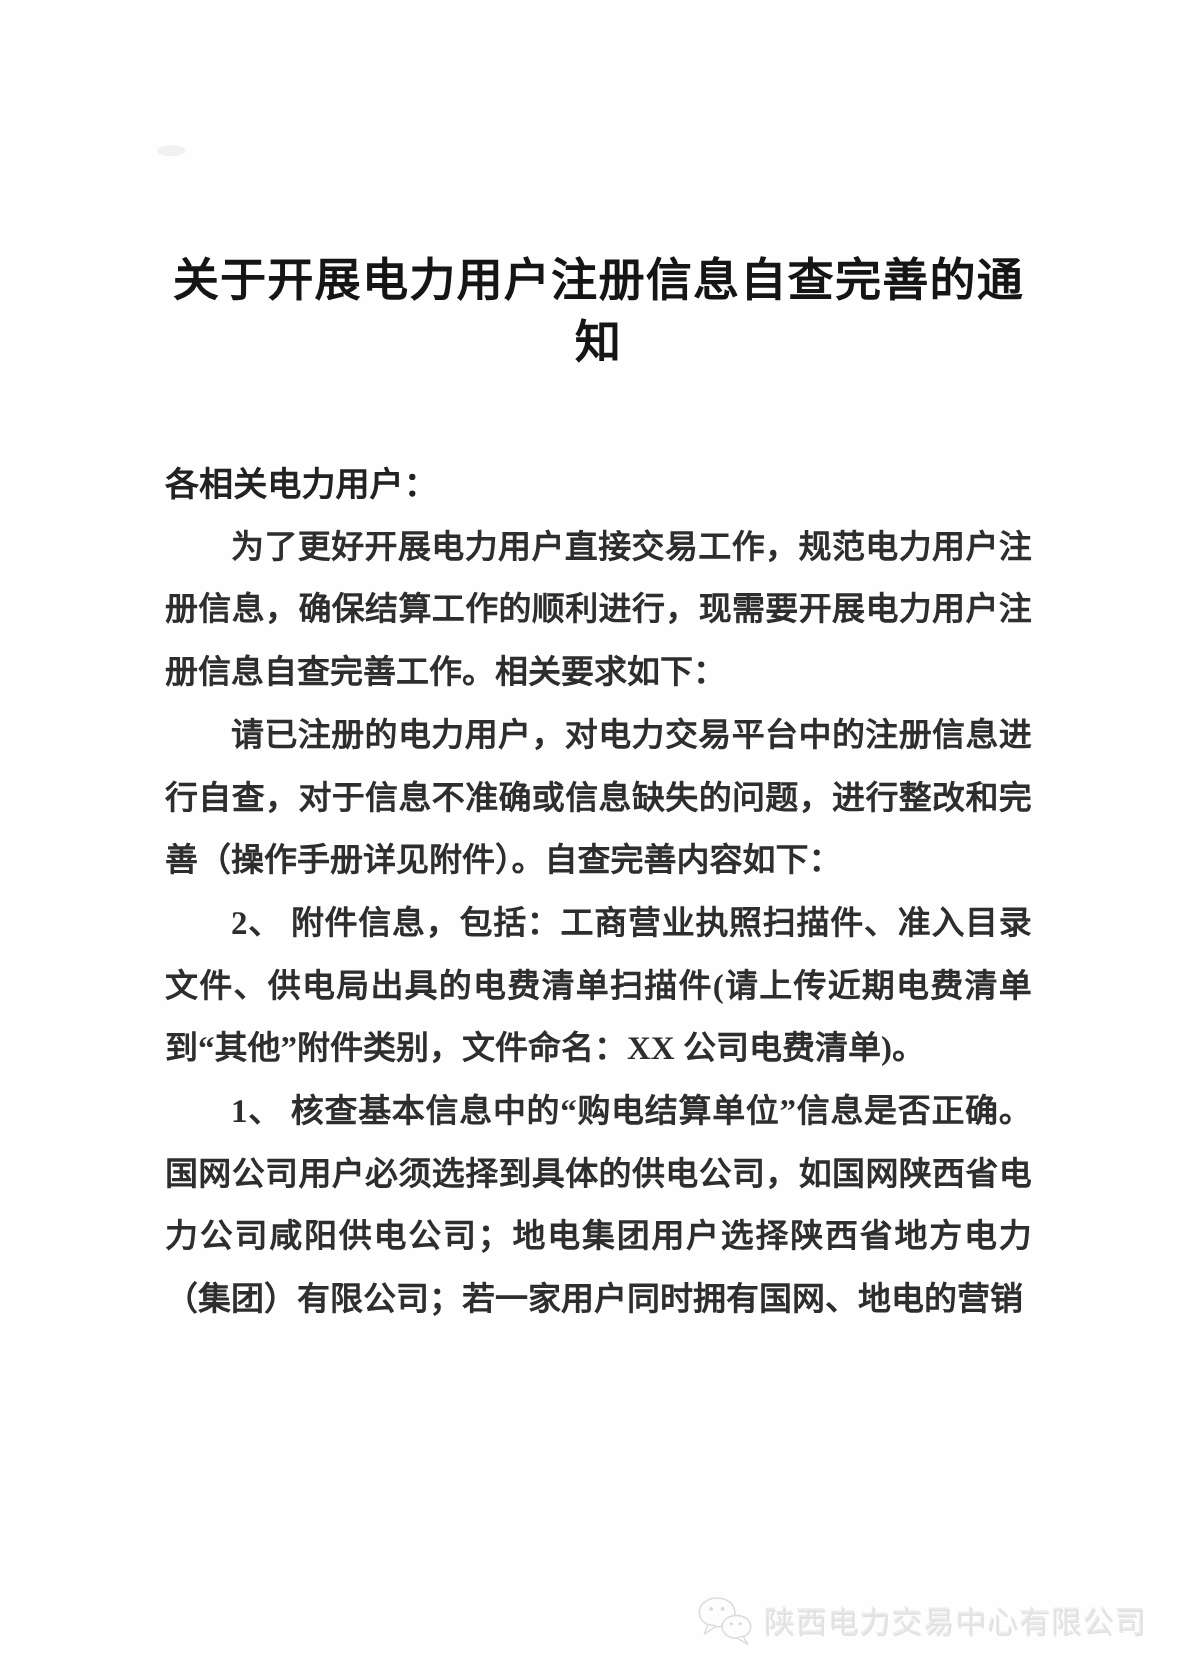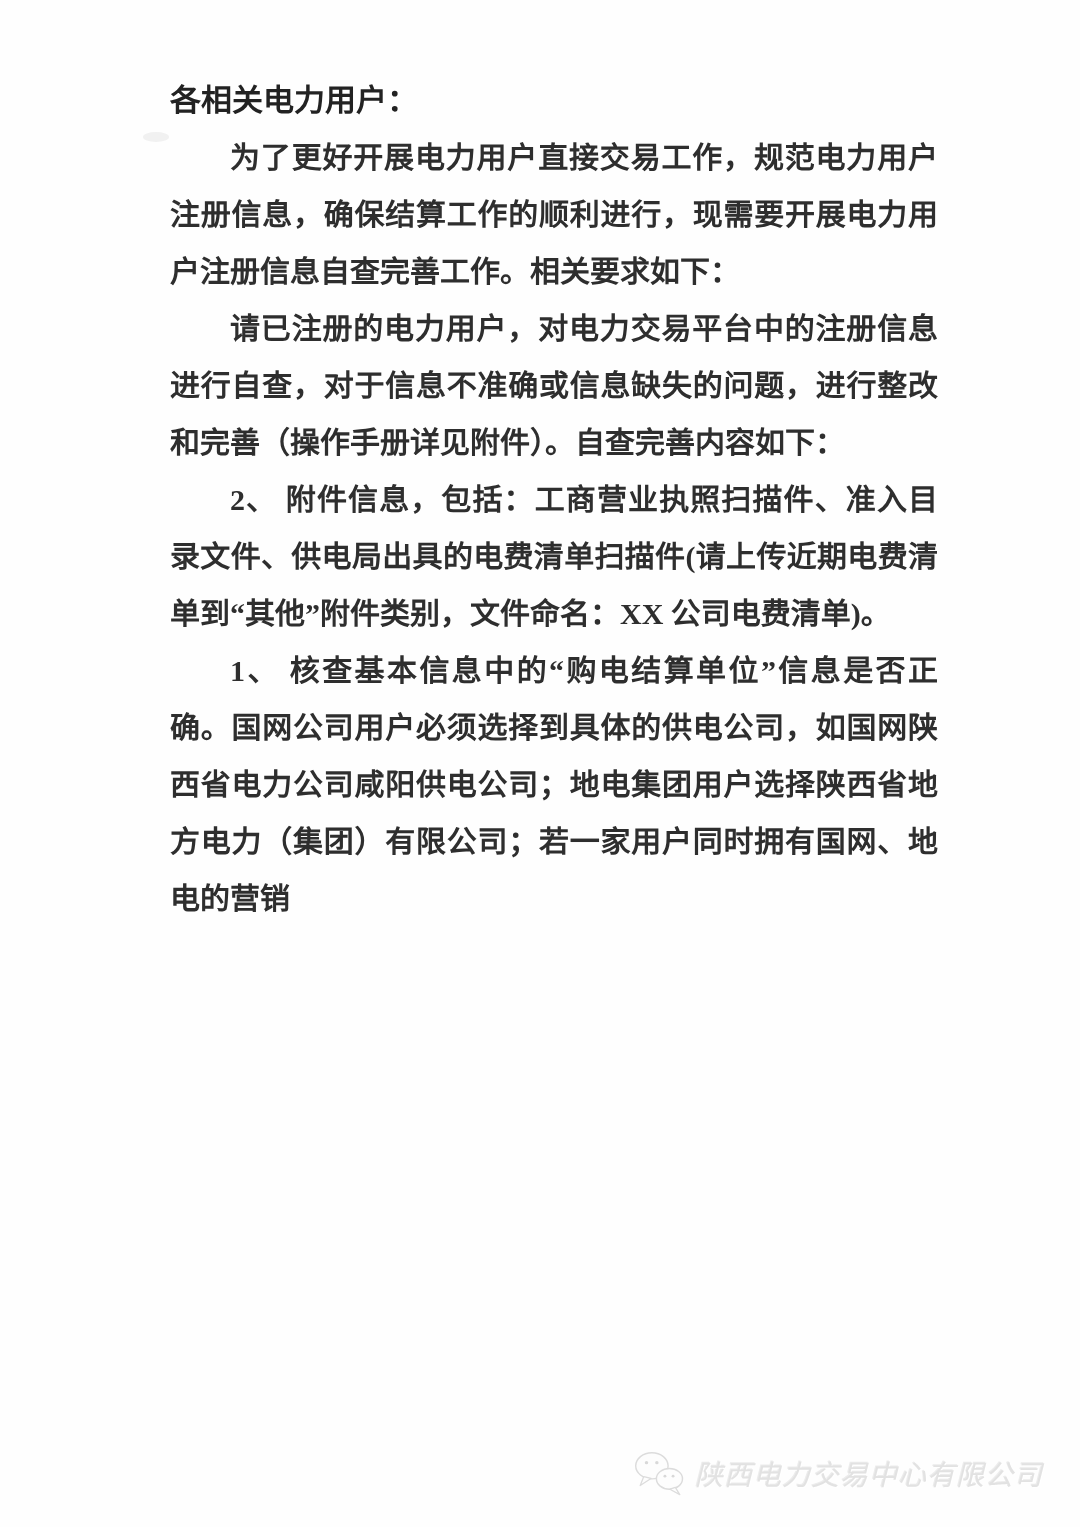--- a/index.html
+++ b/index.html
@@ -46,21 +46,20 @@
     color: #151515;
     font-family: "Liberation Serif", "DejaVu Serif", serif;
   }
 
   .doc-body {
     margin-top: 72px;
     font-size: 30px;
     line-height: 57px;
     color: #2e2e2e;
     text-align: justify;
-    margin-left: 20px;
   }
 
   .block { margin: 0; }
 
   .block.salutation {
     font-weight: bold;
     color: #222222;
     text-indent: 0;
     font-family: "Liberation Sans", "DejaVu Sans", sans-serif;
     font-size: 31px;
@@ -79,21 +78,20 @@
     font-weight: bold;
   }
 
   .footer {
     position: absolute;
     right: 37px;
     top: 1448px;
     display: flex;
     align-items: center;
     gap: 8px;
-    font-style: italic;
   }
 
   .wx-icon-wrap {
     width: 54px;
     height: 50px;
     display: inline-block;
   }
 
   .footer-company {
     font-size: 28px;
@@ -105,20 +103,21 @@
   }
 </style>
 </head>
 <body>
 
 <div class="page">
 
   <div class="scan-speck"></div>
 
   <div class="content">
+    <h1 class="doc-title">关于开展电力用户注册信息自查完善的通知</h1>
 
     <div class="doc-body" id="doc-body">
         <div class="block salutation">各相关电力用户：</div>
         <div class="block paragraph">为了更好开展电力用户直接交易工作，规范电力用户注册信息，确保结算工作的顺利进行，现需要开展电力用户注册信息自查完善工作。相关要求如下：</div>
         <div class="block paragraph">请已注册的电力用户，对电力交易平台中的注册信息进行自查，对于信息不准确或信息缺失的问题，进行整改和完善（操作手册详见附件）。自查完善内容如下：</div>
         <div class="block paragraph">2、 附件信息，包括：工商营业执照扫描件、准入目录文件、供电局出具的电费清单扫描件(请上传近期电费清单到“其他”附件类别，文件命名：XX 公司电费清单)。</div>
         <div class="block paragraph">1、 核查基本信息中的“购电结算单位”信息是否正确。国网公司用户必须选择到具体的供电公司，如国网陕西省电力公司咸阳供电公司；地电集团用户选择陕西省地方电力（集团）有限公司；若一家用户同时拥有国网、地电的营销</div>
       </div>
   </div>
 

